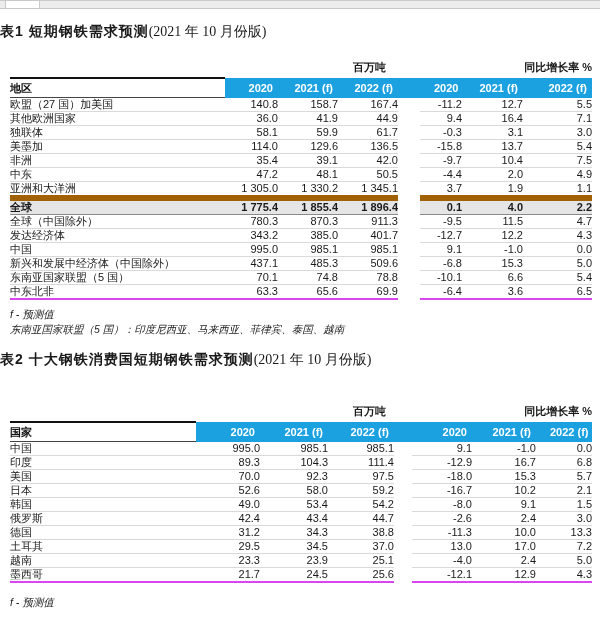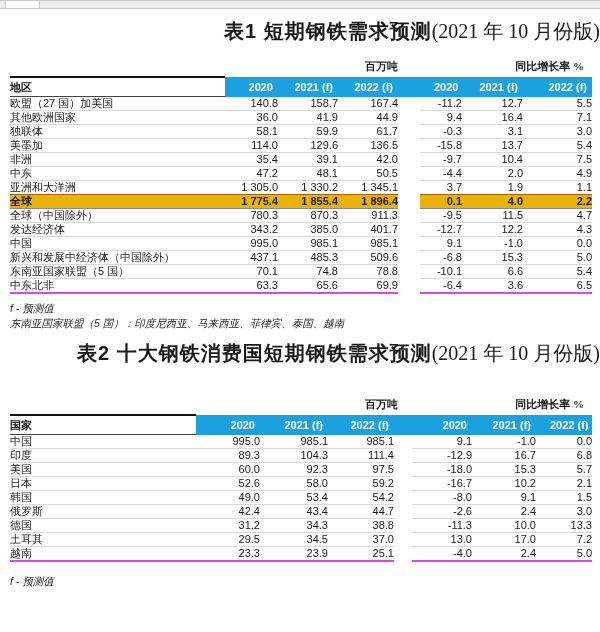--- a/index.html
+++ b/index.html
@@ -1,43 +1,43 @@
 <!DOCTYPE html>
 <html><head>
 <meta charset="utf-8">
 <style>
   html,body{margin:0;padding:0;background:#ffffff;}
   body{width:600px;height:632px;overflow:hidden;font-family:"Liberation Sans","DejaVu Sans",sans-serif;color:#1a1a1a;}
 
   .top-strip{height:7px;background:#ededed;border-top:1px solid #c9c9c9;border-bottom:1px solid #c9c9c9;position:relative;}
   .top-strip .tab{position:absolute;left:5px;top:0;width:33px;height:7px;background:#fff;border-left:1px solid #c9c9c9;border-right:1px solid #c9c9c9;}
 
-  h2.table-title{margin:9px 0 0;text-align:right;font-size:20px;line-height:26px;font-weight:bold;letter-spacing:1px;}
+  h2.table-title{margin:9px 0 0;text-align:left;font-size:14px;line-height:26px;font-weight:bold;letter-spacing:1px;}
   h2.table-title .paren{font-family:"Liberation Serif","DejaVu Serif",serif;font-weight:normal;letter-spacing:0;}
 
   .unit-row{position:relative;height:14px;font-size:11px;font-weight:bold;}
-  .unit-row .unit-mt{position:absolute;right:202px;top:0;}
-  .unit-row .unit-pct{position:absolute;right:16px;top:0;font-family:Liberation Serif, serif;}
+  .unit-row .unit-mt{position:absolute;right:214px;top:0;}
+  .unit-row .unit-pct{position:absolute;right:8px;top:0;}
   #unit1{margin:15px 0 3px;}
   #unit2{margin:31px 0 3px;}
 
   table.grid{border-collapse:collapse;table-layout:fixed;margin-left:10px;width:582px;font-size:11px;}
   table.grid th,table.grid td{padding:0;overflow:hidden;white-space:nowrap;}
   thead th{height:18px;vertical-align:middle;}
   thead th.blue{background:#1BA0E0;color:#ffffff;font-weight:bold;text-align:right;padding-right:5px;padding-left:14px;}
   thead th.label-cell{text-align:left;font-weight:bold;border-top:2px solid #111;border-bottom:1px solid #444;background:#fff;color:#111;}
   tbody td{height:13px;line-height:13px;border-top:1px solid #d9d9d9;vertical-align:middle;}
   tbody tr:first-child td{border-top:none;}
   td.num{text-align:right;padding-right:5px;}
   td.label-cell{text-align:left;}
   td.indent1{padding-left:6px;}
   td.indent2{padding-left:13px;}
   th.spacer,td.spacer{border:none !important;background:transparent;}
   thead th.spacer{background:#1BA0E0;}
-  tr.total-row td:not(.spacer){background:#eab308;font-weight:bold;border-top:1px solid #a16207;}
+  tr.total-row td:not(.spacer){background:#e5e5e5;font-weight:bold;border-top:6px solid #a16207;}
   tr.dark-top td:not(.spacer){border-top:1px solid #8a8a8a;}
   tbody tr:last-child td:not(.spacer){border-bottom:2px solid #d946ef;}
 
   .footnotes{margin:7px 0 0 10px;font-size:10.5px;font-style:italic;line-height:15px;color:#222;}
   #footnotes2{margin-top:12px;}
 </style>
 </head>
 <body>
 
 <div>
@@ -271,21 +271,21 @@
           <td class="num">89.3</td>
           <td class="num">104.3</td>
           <td class="num">111.4</td>
           <td class="spacer"></td>
           <td class="num">-12.9</td>
           <td class="num">16.7</td>
           <td class="num">6.8</td>
         </tr>
         <tr>
           <td class="label-cell">美国</td>
-          <td class="num">60.0</td>
+          <td class="num">70.0</td>
           <td class="num">92.3</td>
           <td class="num">97.5</td>
           <td class="spacer"></td>
           <td class="num">-18.0</td>
           <td class="num">15.3</td>
           <td class="num">5.7</td>
         </tr>
         <tr>
           <td class="label-cell">日本</td>
           <td class="num">52.6</td>
@@ -339,20 +339,30 @@
         <tr>
           <td class="label-cell">越南</td>
           <td class="num">23.3</td>
           <td class="num">23.9</td>
           <td class="num">25.1</td>
           <td class="spacer"></td>
           <td class="num">-4.0</td>
           <td class="num">2.4</td>
           <td class="num">5.0</td>
         </tr>
+        <tr>
+          <td class="label-cell">墨西哥</td>
+          <td class="num">21.7</td>
+          <td class="num">24.5</td>
+          <td class="num">25.6</td>
+          <td class="spacer"></td>
+          <td class="num">-12.1</td>
+          <td class="num">12.9</td>
+          <td class="num">4.3</td>
+        </tr>
       </tbody>
   </table>
 
   <div class="footnotes" id="footnotes2">
     <div>f - 预测值</div>
   </div>
 
 </div>
 
 </body></html>

